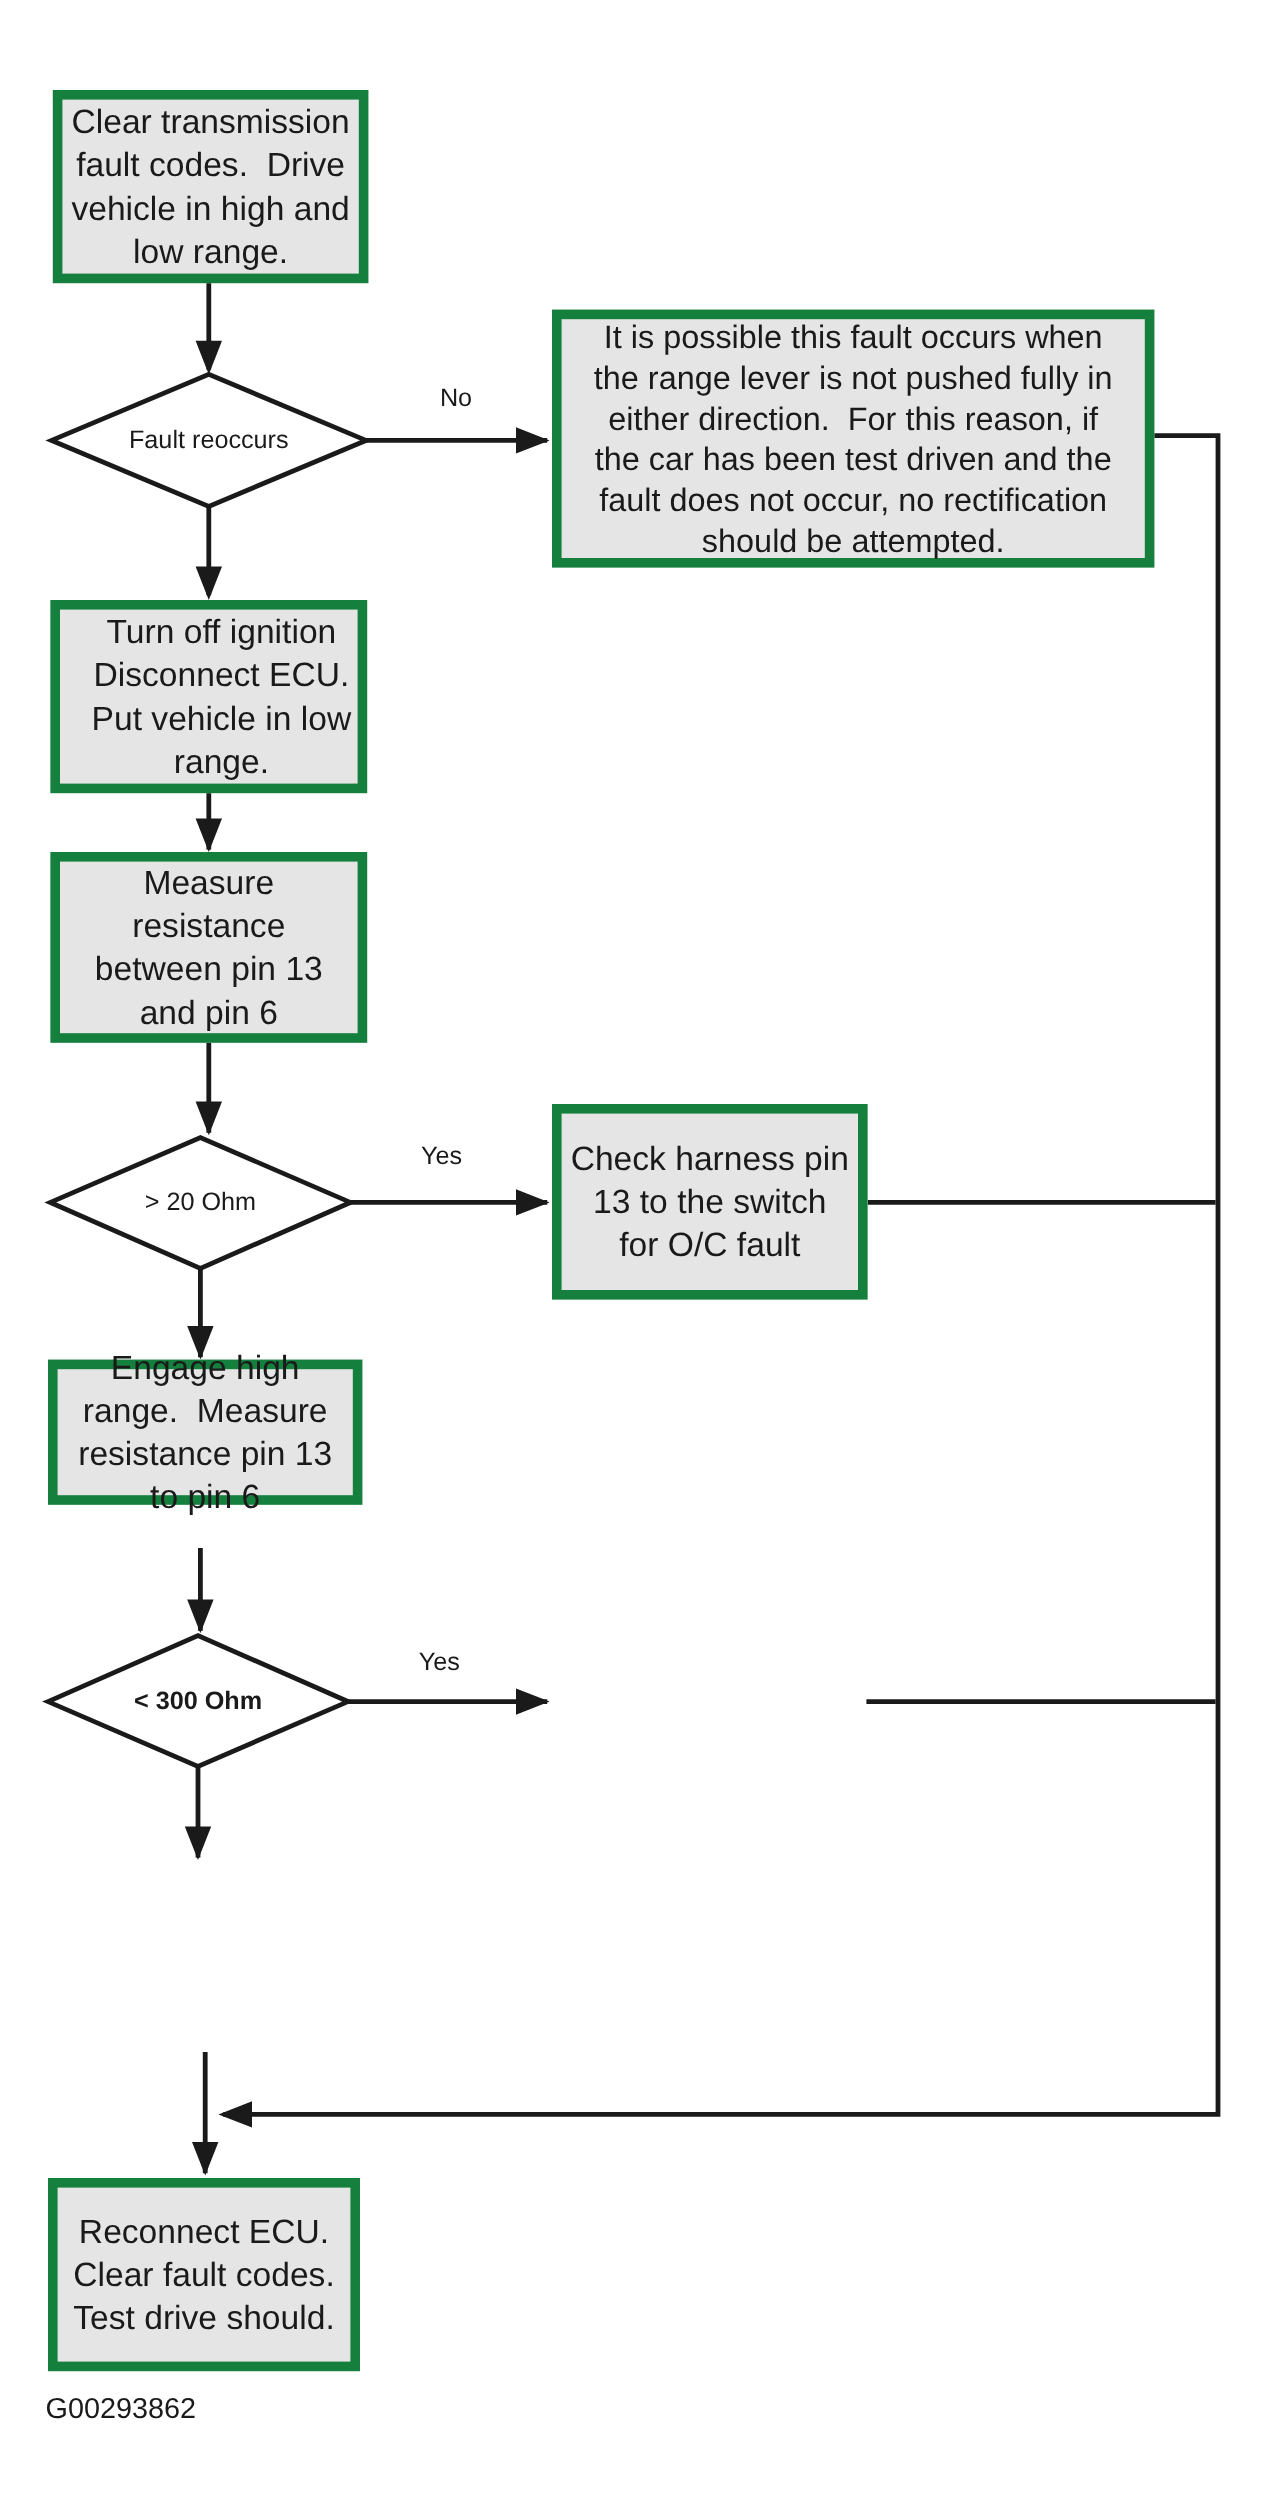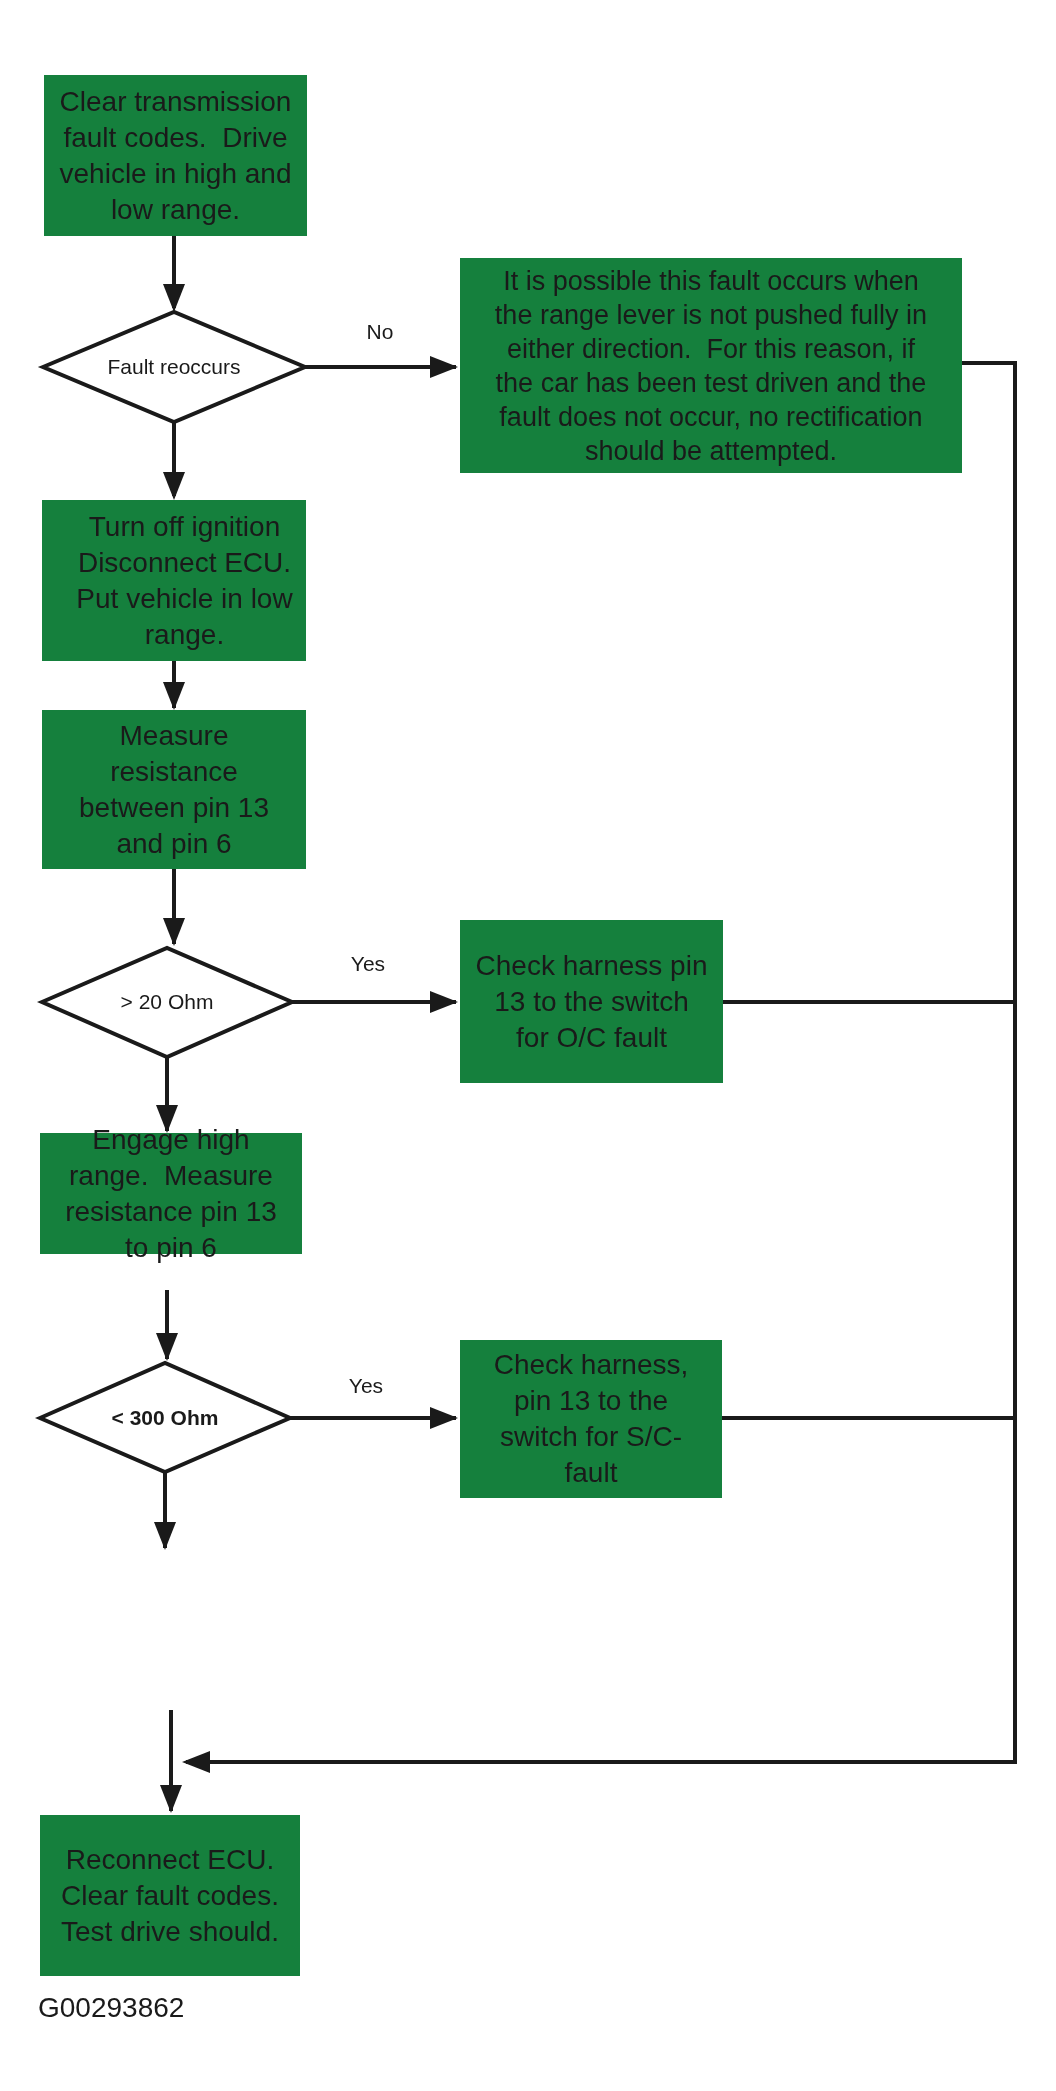--- a/index.html
+++ b/index.html
@@ -14,21 +14,21 @@
   }
   #wires {
     position: absolute;
     left: 0; top: 0;
     z-index: 1;
   }
   .node {
     position: absolute;
     box-sizing: border-box;
     border: 8px solid #15803d;
-    background: #15803d;
+    background: #e5e5e5;
     display: flex;
     align-items: center;
     justify-content: center;
     text-align: center;
     white-space: pre-wrap;
     font-size: 28px;
     line-height: 36px;
     z-index: 2;
   }
   .node.info {
@@ -52,21 +52,21 @@
     justify-content: center;
     text-align: center;
     font-size: 21px;
     line-height: 36px;
     z-index: 2;
   }
   .figure-id {
     position: absolute;
     left: 38px;
     top: 1992px;
-    font-size: 28px;
+    font-size: 24px;
     line-height: 32px;
     z-index: 2;
   }
   
   #b-clear     { left: 44px;  top: 75px;   width: 263px; height: 161px; }
   #b-info      { left: 460px; top: 258px;  width: 502px; height: 215px; }
   #b-turnoff   { left: 42px;  top: 500px;  width: 264px; height: 161px; padding-left: 21px; }
   #b-measure   { left: 42px;  top: 710px;  width: 264px; height: 159px; }
   #b-oc        { left: 460px; top: 920px;  width: 263px; height: 163px; }
   #b-engage    { left: 40px;  top: 1133px; width: 262px; height: 121px; }
@@ -147,24 +147,20 @@
 
   <div class="node" id="b-oc">Check harness pin
 13 to the switch
 for O/C fault</div>
 
   <div class="node" id="b-engage">Engage high
 range.  Measure
 resistance pin 13
 to pin 6</div>
 
-  <div class="node" id="b-sc">Check harness,
-pin 13 to the
-switch for S/C-
-fault</div>
 
 
   <div class="node" id="b-reconnect">Reconnect ECU.
 Clear fault codes.
 Test drive should.</div>
 
   <div class="diamond-label" id="d1-label">Fault reoccurs</div>
 
   <div class="diamond-label" id="d2-label">&gt; 20 Ohm</div>
 

